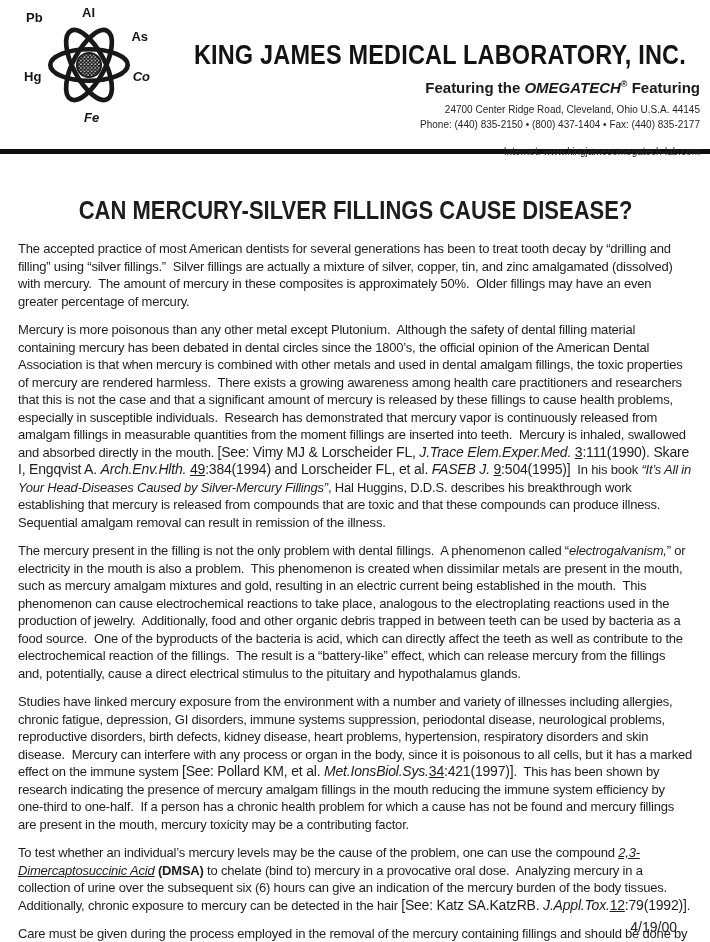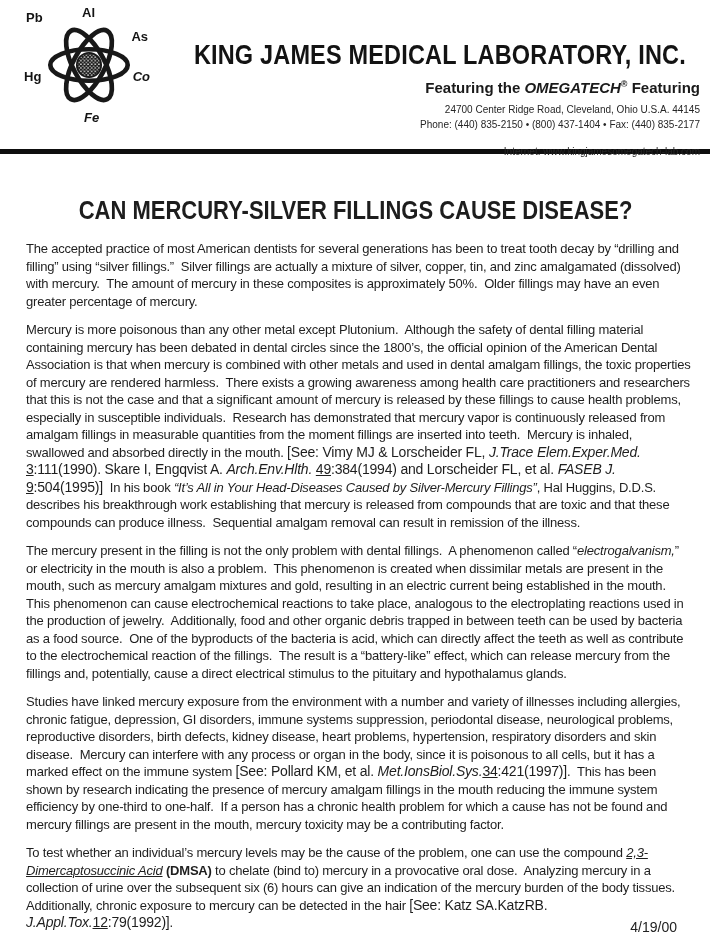--- a/index.html
+++ b/index.html
@@ -51,21 +51,21 @@
   }
   .rule{height:5px;background:#0e0e0e;margin-top:9px;}
   
   .article{padding:0 17px 0 18px;}
   .headline{
     text-align:center;font-weight:bold;font-size:25px;color:#1d1d1d;
     margin:42px 0 15px 0;white-space:nowrap;
     transform:scaleX(0.88);transform-origin:50% 50%;
   }
   .article p{
-    margin:0 0 11px 8px;
+    margin:0 0 11px 0;
     font-size:13px;line-height:17.5px;letter-spacing:-0.2px;
     color:#1e1e1e;white-space:pre-wrap;
   }
   .article p .i{font-style:italic;text-align:center;}
   .article p .b{font-weight:bold;}
   .article p .u{text-decoration:underline;}
   .article p .sm{font-size:14px;}
   .article p .i.u{text-decoration:underline;}
   .date{
     position:absolute;top:919px;right:33px;

